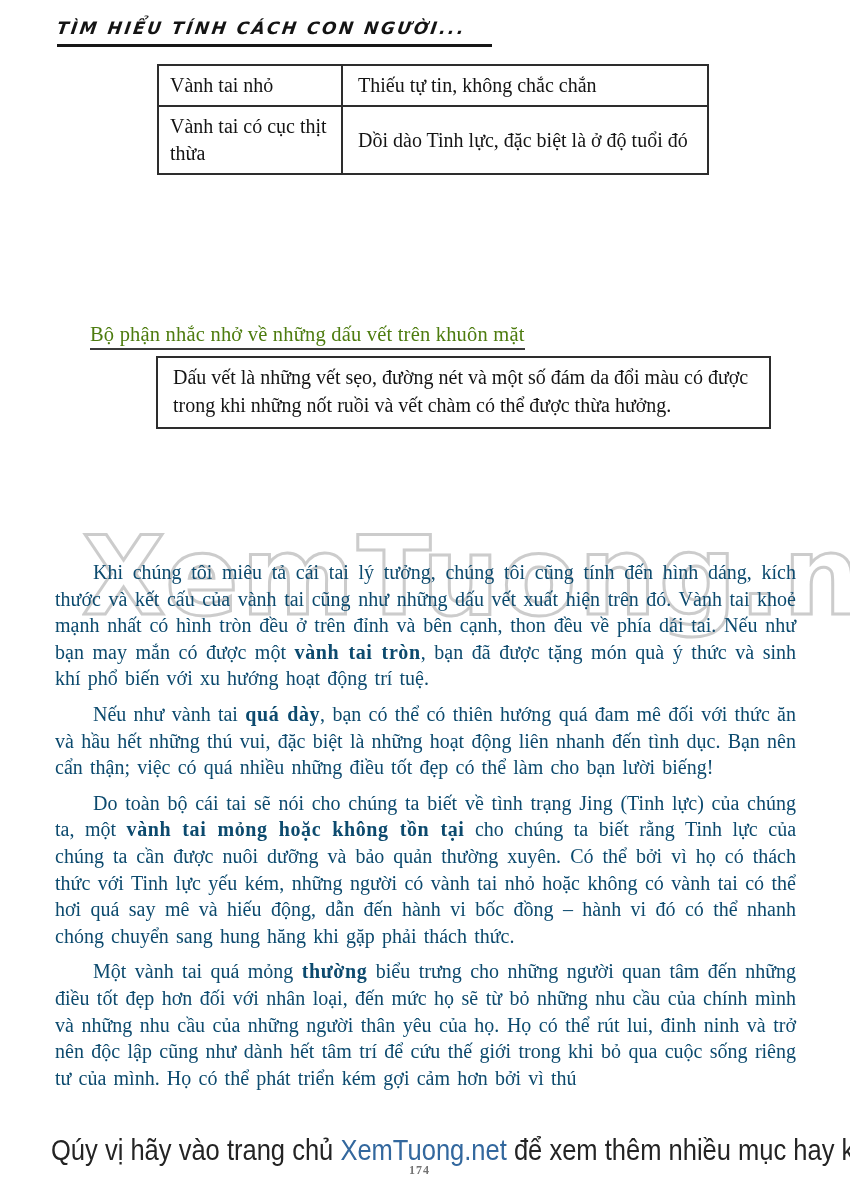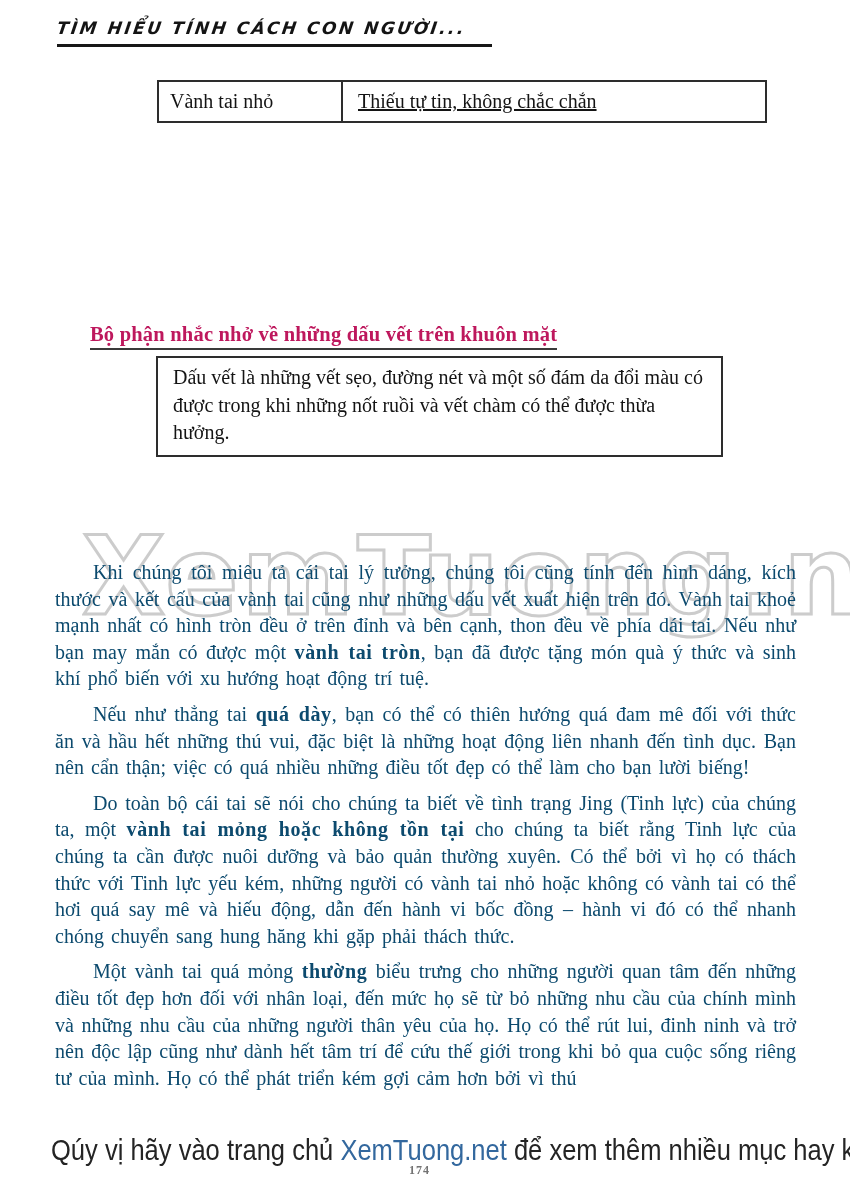--- a/index.html
+++ b/index.html
@@ -20,30 +20,30 @@
     font-size:17px;letter-spacing:2.5px;color:#141414;
   }
 
   
   table{border-collapse:collapse;}
   .tbl{position:absolute;z-index:1;background:transparent;}
   .tbl td{
     border:2px solid #2d2d2d;vertical-align:middle;
     font-size:20px;line-height:27px;color:#141414;
   }
-  .ear-tbl{left:157px;top:80px;width:610px;table-layout:fixed;}
+  .ear-tbl{left:157px;top:64px;width:552px;table-layout:fixed;}
   .ear-tbl td.feat{width:163px;padding:6px 8px 6px 11px;}
-  .ear-tbl td.mean{padding:6px 10px 6px 15px;text-decoration:underline;}
+  .ear-tbl td.mean{padding:6px 10px 6px 15px;}
 
   .section-heading{
     position:absolute;left:90px;top:323px;z-index:1;
-    font-weight:bold;font-size:20.5px;letter-spacing:.2px;
-    border-bottom:2px solid #3a3a3a;padding-bottom:2px;color:#be185d;text-align:right;
+    font-weight:normal;font-size:20.5px;letter-spacing:.2px;
+    border-bottom:2px solid #3a3a3a;padding-bottom:2px;color:#4d7c0f;text-align:right;
   }
-  .marks-tbl{left:156px;top:356px;width:567px;}
+  .marks-tbl{left:156px;top:356px;width:615px;}
   .marks-tbl td{padding:6px 13px 8px 15px;line-height:27.5px;}
 
   
   .body-text{
     position:absolute;left:55px;top:559px;width:741px;z-index:1;
   }
   .body-text p{
     margin:0 0 9px 0;text-indent:38px;text-align:justify;
     font-size:20px;line-height:26.6px;word-spacing:2.2px;color:#0c4a6e;
   }
@@ -83,36 +83,40 @@
   <div class="running-head">
     <span>TÌM HIỂU TÍNH CÁCH CON NGƯỜI...</span>
   </div>
 
   <table class="tbl ear-tbl">
     <tbody>
         <tr>
           <td class="feat">Vành tai nhỏ</td>
           <td class="mean">Thiếu tự tin, không chắc chắn</td>
         </tr>
+        <tr>
+          <td class="feat">Vành tai có cục thịt thừa</td>
+          <td class="mean">Dồi dào Tinh lực, đặc biệt là ở độ tuổi đó</td>
+        </tr>
       </tbody>
   </table>
 
   <div class="section-heading">Bộ phận nhắc nhở về những dấu vết trên khuôn mặt</div>
 
   <table class="tbl marks-tbl">
     <tbody>
         <tr>
           <td>Dấu vết là những vết sẹo, đường nét và một số đám da đổi màu có được trong khi những nốt ruồi và vết chàm có thể được thừa hưởng.</td>
         </tr>
       </tbody>
   </table>
 
   <div class="body-text">
       <p><span>Khi chúng tôi miêu tả cái tai lý tưởng, chúng tôi cũng tính đến hình dáng, kích thước và kết cấu của vành tai cũng như những dấu vết xuất hiện trên đó. Vành tai khoẻ mạnh nhất có hình tròn đều ở trên đỉnh và bên cạnh, thon đều về phía dái tai. Nếu như bạn may mắn có được một </span><b>vành tai tròn</b><span>, bạn đã được tặng món quà ý thức và sinh khí phổ biến với xu hướng hoạt động trí tuệ.</span></p>
-      <p><span>Nếu như thẳng tai </span><b>quá dày</b><span>, bạn có thể có thiên hướng quá đam mê đối với thức ăn và hầu hết những thú vui, đặc biệt là những hoạt động liên nhanh đến tình dục. Bạn nên cẩn thận; việc có quá nhiều những điều tốt đẹp có thể làm cho bạn lười biếng!</span></p>
+      <p><span>Nếu như vành tai </span><b>quá dày</b><span>, bạn có thể có thiên hướng quá đam mê đối với thức ăn và hầu hết những thú vui, đặc biệt là những hoạt động liên nhanh đến tình dục. Bạn nên cẩn thận; việc có quá nhiều những điều tốt đẹp có thể làm cho bạn lười biếng!</span></p>
       <p><span>Do toàn bộ cái tai sẽ nói cho chúng ta biết về tình trạng Jing (Tinh lực) của chúng ta, một </span><b>vành tai mỏng hoặc không tồn tại</b><span> cho chúng ta biết rằng Tinh lực của chúng ta cần được nuôi dưỡng và bảo quản thường xuyên. Có thể bởi vì họ có thách thức với Tinh lực yếu kém, những người có vành tai nhỏ hoặc không có vành tai có thể hơi quá say mê và hiếu động, dẫn đến hành vi bốc đồng – hành vi đó có thể nhanh chóng chuyển sang hung hăng khi gặp phải thách thức.</span></p>
       <p><span>Một vành tai quá mỏng </span><b>thường</b><span> biểu trưng cho những người quan tâm đến những điều tốt đẹp hơn đối với nhân loại, đến mức họ sẽ từ bỏ những nhu cầu của chính mình và những nhu cầu của những người thân yêu của họ. Họ có thể rút lui, đinh ninh và trở nên độc lập cũng như dành hết tâm trí để cứu thế giới trong khi bỏ qua cuộc sống riêng tư của mình. Họ có thể phát triển kém gợi cảm hơn bởi vì thú</span></p>
     </div>
 
   <div class="footer" style="color: rgb(36, 36, 36);"><span>Qúy vị hãy vào trang chủ </span><span style="color: rgb(51, 104, 158);">XemTuong.net</span><span> để xem thêm nhiều mục hay khác</span></div>
 
   <div class="page-number">174</div>
 
 </div>
 

